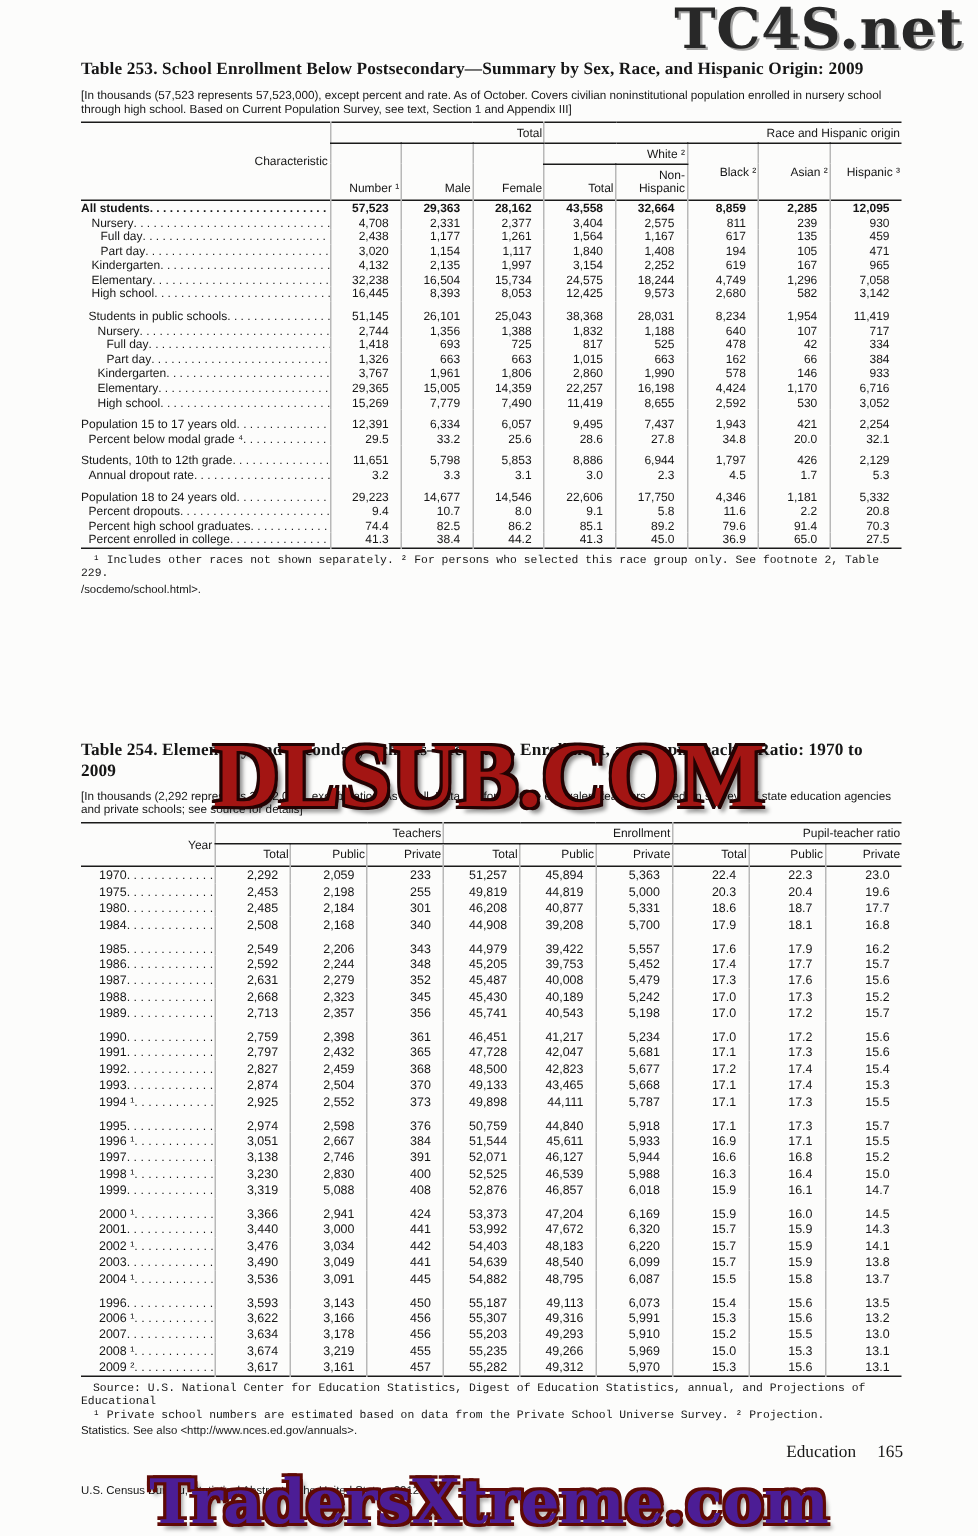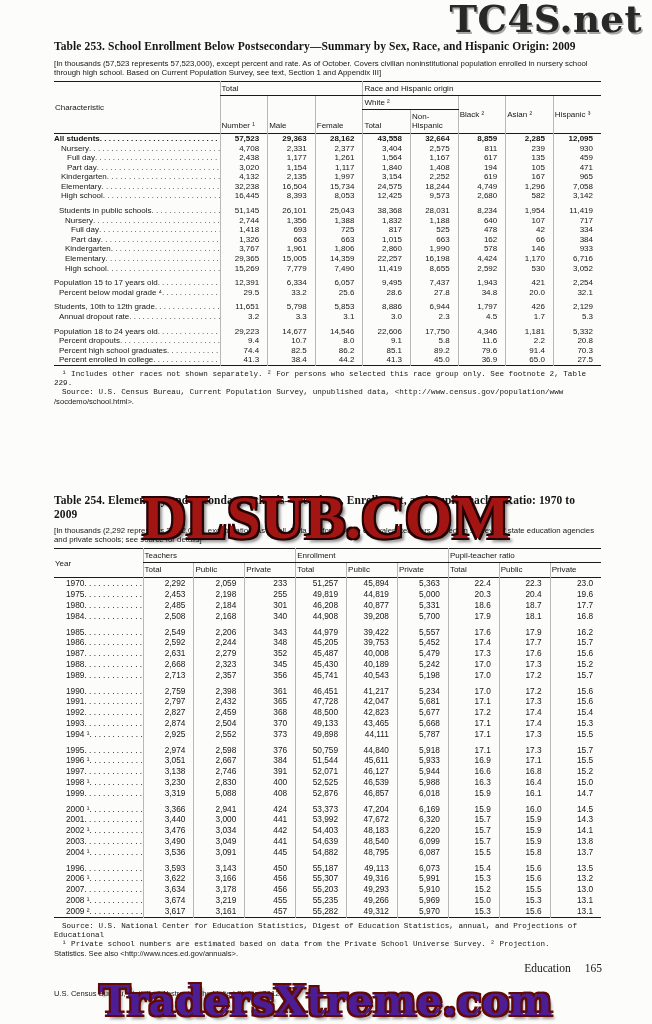--- a/index.html
+++ b/index.html
@@ -37,21 +37,21 @@
     width: 100%;
     border-collapse: collapse;
     table-layout: fixed;
     border-top: 1.4px solid #1a1a1a;
     border-bottom: 1.4px solid #1a1a1a;
     font-size: 8px;
   }
   .stat-table thead { border-bottom: 1px solid #1a1a1a; }
   .stat-table th {
     font-weight: normal;
-    text-align: left;
+    text-align: right;
     vertical-align: middle;
     padding: 2px 1px;
     border-left: 1px solid #b8b8b8;
     line-height: 9px;
   }
   .stat-table th.nb { border-left: none; }
   .stat-table th.grp { border-bottom: 1px solid #1a1a1a; }
   .stat-table th.bot { vertical-align: bottom; padding-bottom: 3px; }
   .stat-table td { padding: 0; border-left: 1px solid #b8b8b8; }
   .stat-table td.label-cell { border-left: none; }
@@ -508,21 +508,20 @@
           <td class="num">45.0</td>
           <td class="num">36.9</td>
           <td class="num">65.0</td>
           <td class="num">27.5</td>
         </tr>
       </tbody>
   </table>
 
   <div class="footnotes">
     <div class="fnline">¹ Includes other races not shown separately. ² For persons who selected this race group only. See footnote 2, Table 229.</div>
-    <div class="fnline">Source: U.S. Census Bureau, Current Population Survey, unpublished data, &lt;http://www.census.gov/population/www</div>
     <div>/socdemo/school.html&gt;.</div>
   </div>
 </div>
 
 <div class="t254-block">
   <div class="table-title">Table 254. Elementary and Secondary Schools—Teachers, Enrollment, and Pupil-Teacher Ratio: 1970 to 2009</div>
   <div class="headnote">[In thousands (2,292 represents 2,292,000), except ratios. As of fall. Data are for full-time  equivalent teachers. Based on surveys of state education agencies and private schools; see source for details]</div>
 
   <table class="stat-table t254">
     <colgroup>

